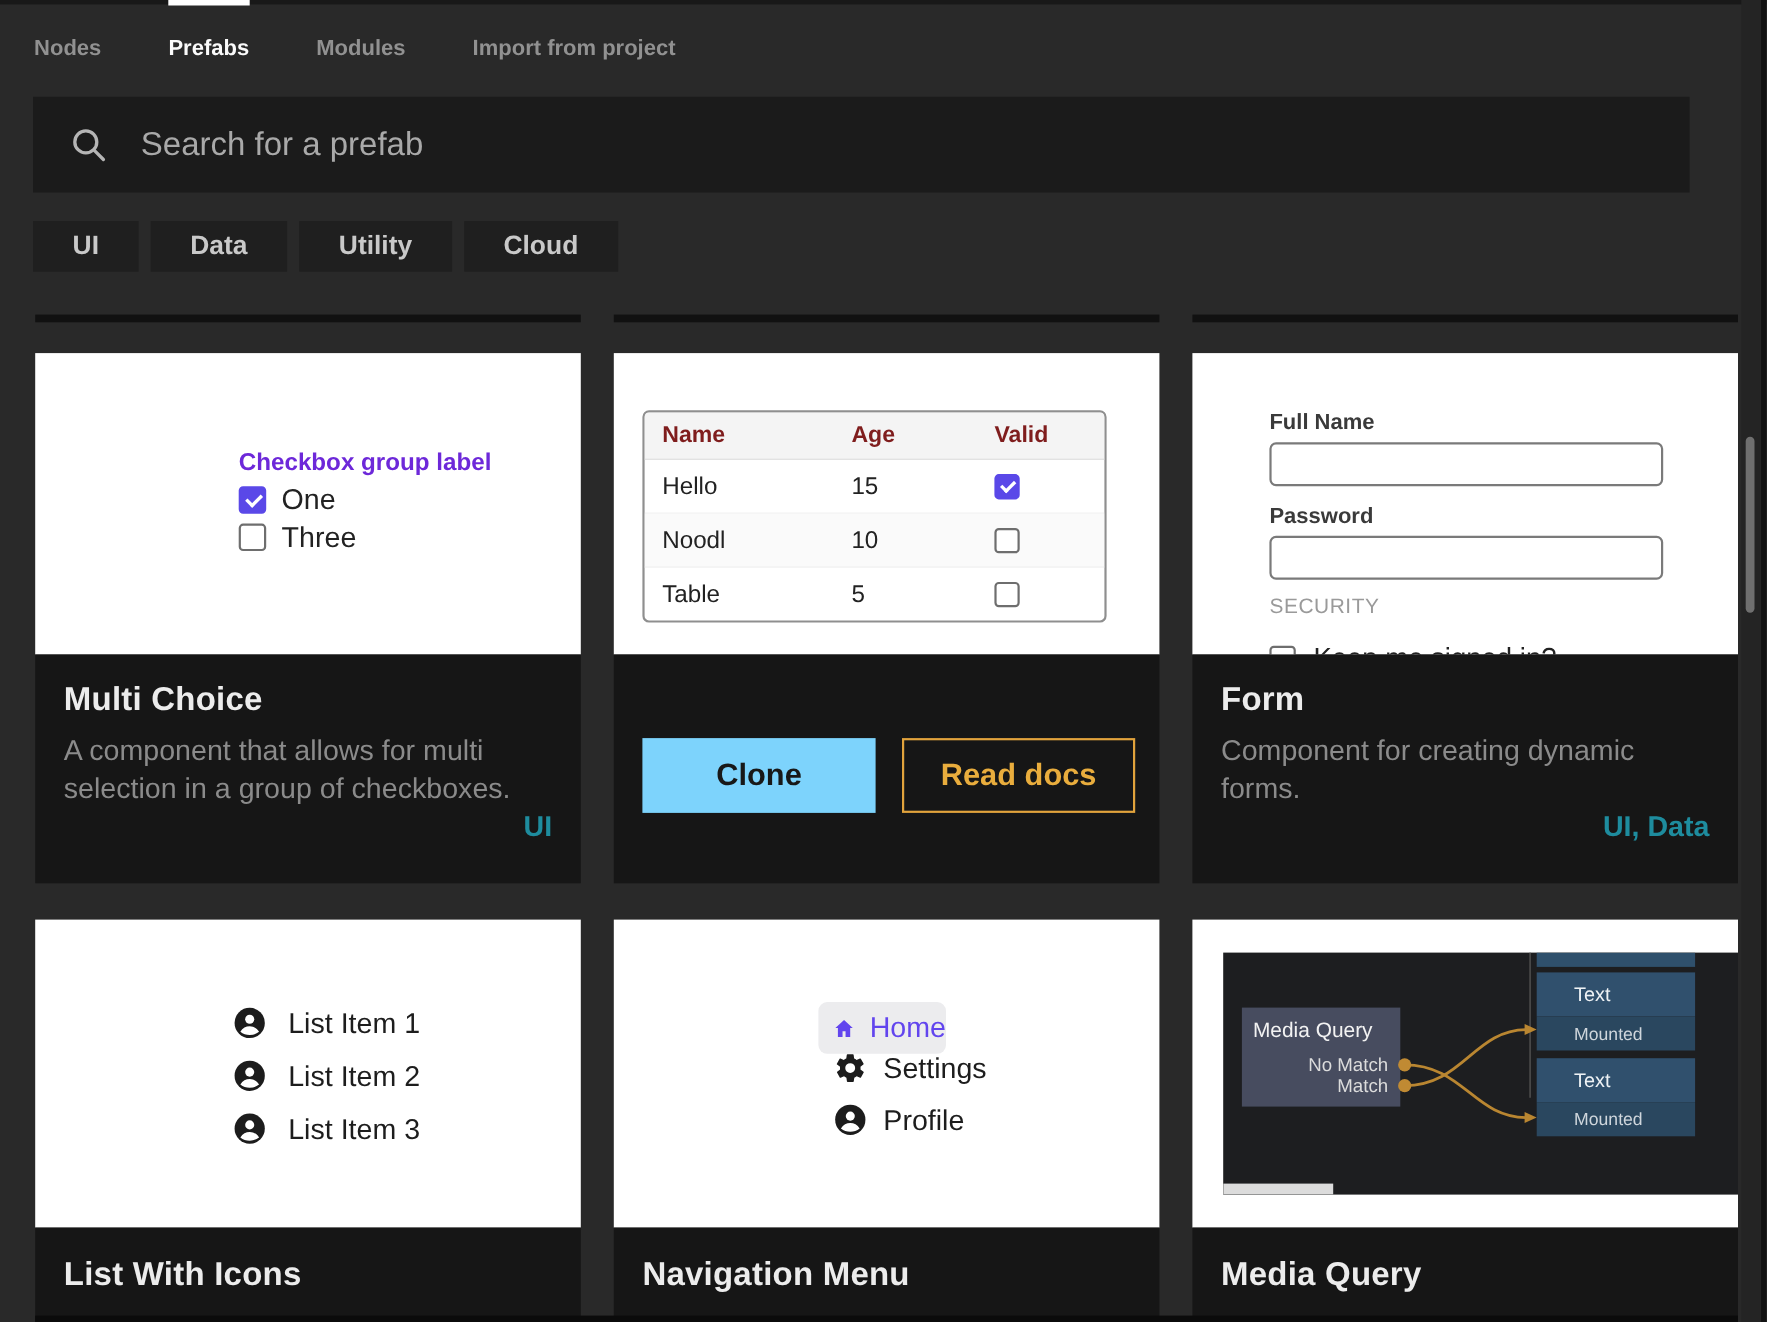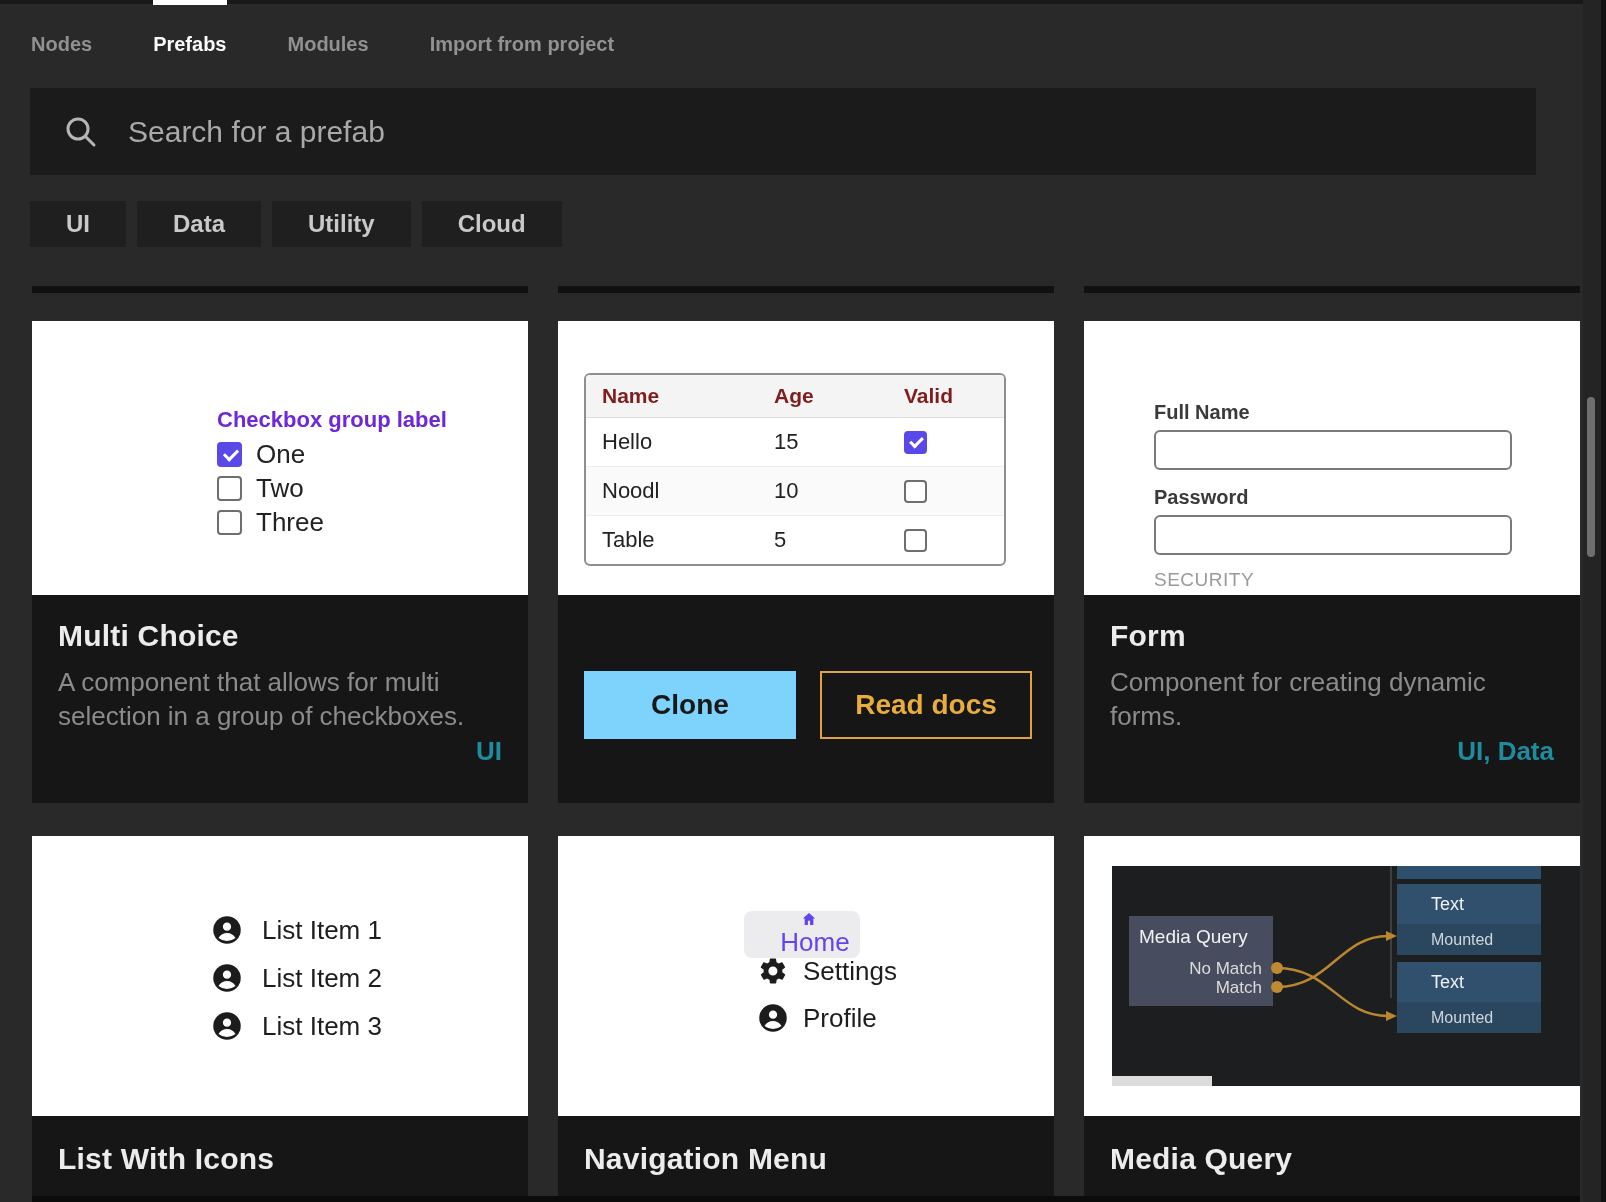--- a/index.html
+++ b/index.html
@@ -57,33 +57,33 @@
   .tcb{width:23px;height:23px;box-sizing:border-box;border:2px solid #6e6e6e;border-radius:4px;background:#fff;position:relative;}
   .tcb.checked{background:#5a48e8;border-color:#5a48e8;}
   .tcb.checked::after{content:'';position:absolute;left:4px;top:4px;width:10px;height:5px;border-left:3px solid #fff;border-bottom:3px solid #fff;transform:rotate(-45deg);}
   
   .btns{position:relative;height:100%;}
   .btn{position:absolute;top:76px;width:212px;height:68px;display:flex;align-items:center;justify-content:center;font-size:28px;font-weight:bold;box-sizing:border-box;cursor:pointer;}
   .btn-clone{left:0;background:#7dd3fc;color:#181818;}
   .btn-docs{left:236px;background:transparent;border:2px solid #e2a33c;color:#e9ad3d;}
   
   .form{padding:52px 0 0 70px;}
-  .flabel{font-size:20px;font-weight:bold;color:#3a3a3a;margin-top:28px;}
+  .flabel{font-size:20px;font-weight:bold;color:#3a3a3a;}
   .finput{width:358px;height:40px;border:2px solid #7a7a7a;border-radius:6px;background:#fff;margin-top:6px;box-sizing:border-box;}
   .flabel2{margin-top:16px;}
   .fsection{margin-top:14px;font-size:19px;color:#9a9a9a;letter-spacing:.5px;}
   .fcb-row{display:flex;align-items:center;margin-top:21px;}
   .fcb{width:24px;height:24px;box-sizing:border-box;border:2px solid #6e6e6e;border-radius:4px;background:#fff;}
   .fcb-row span{margin-left:16px;font-size:25px;color:#222;}
   
   .plist{padding:79px 0 0 180px;}
   .pli{display:flex;align-items:center;height:30px;margin-bottom:18px;}
   .pli span{margin-left:20px;font-size:26px;color:#1d1d1d;}
   
-  .nav-pill{position:absolute;left:186px;top:75px;width:116px;height:47px;background:#ececee;border-radius:8px;display:flex;align-items:center;padding-left:13px;box-sizing:border-box;flex-direction:column;}
+  .nav-pill{position:absolute;left:186px;top:75px;width:116px;height:47px;background:#ececee;border-radius:8px;display:flex;align-items:center;padding-left:13px;box-sizing:border-box;}
   .nav-pill span{margin-left:13px;font-size:26px;color:#6245ee;}
   .nav-row{position:absolute;left:200px;display:flex;align-items:center;height:30px;}
   .nav-row span{margin-left:15px;font-size:26px;color:#1d1d1d;}
   .nav-settings{top:120px;}
   .nav-profile{top:167px;}
   
   .shot{position:absolute;left:28px;top:30px;width:468px;height:220px;background:#1d1e20;}
   
   .bottom-bar{position:absolute;left:32px;bottom:0;width:1548px;height:6px;background:#0b0b0b;z-index:6;}
   .scroll-track{position:absolute;top:0;right:5px;width:18px;height:1202px;background:#242424;}
@@ -125,24 +125,20 @@
 
 <div class="grid row1">
 
   <div class="card">
     <div class="preview">
       <div class="cbg">
         <div class="cbg-label">Checkbox group label</div>
         <div class="cb-row">
           <div class="cb checked"></div>
           <span>One</span>
-        </div>
-        <div class="cb-row">
-          <div class="cb"></div>
-          <span>Two</span>
         </div>
         <div class="cb-row">
           <div class="cb"></div>
           <span>Three</span>
         </div>
       </div>
     </div>
     <div class="info">
       <h3>Multi Choice</h3>
       <p>A component that allows for multi selection in a group of checkboxes.</p>

